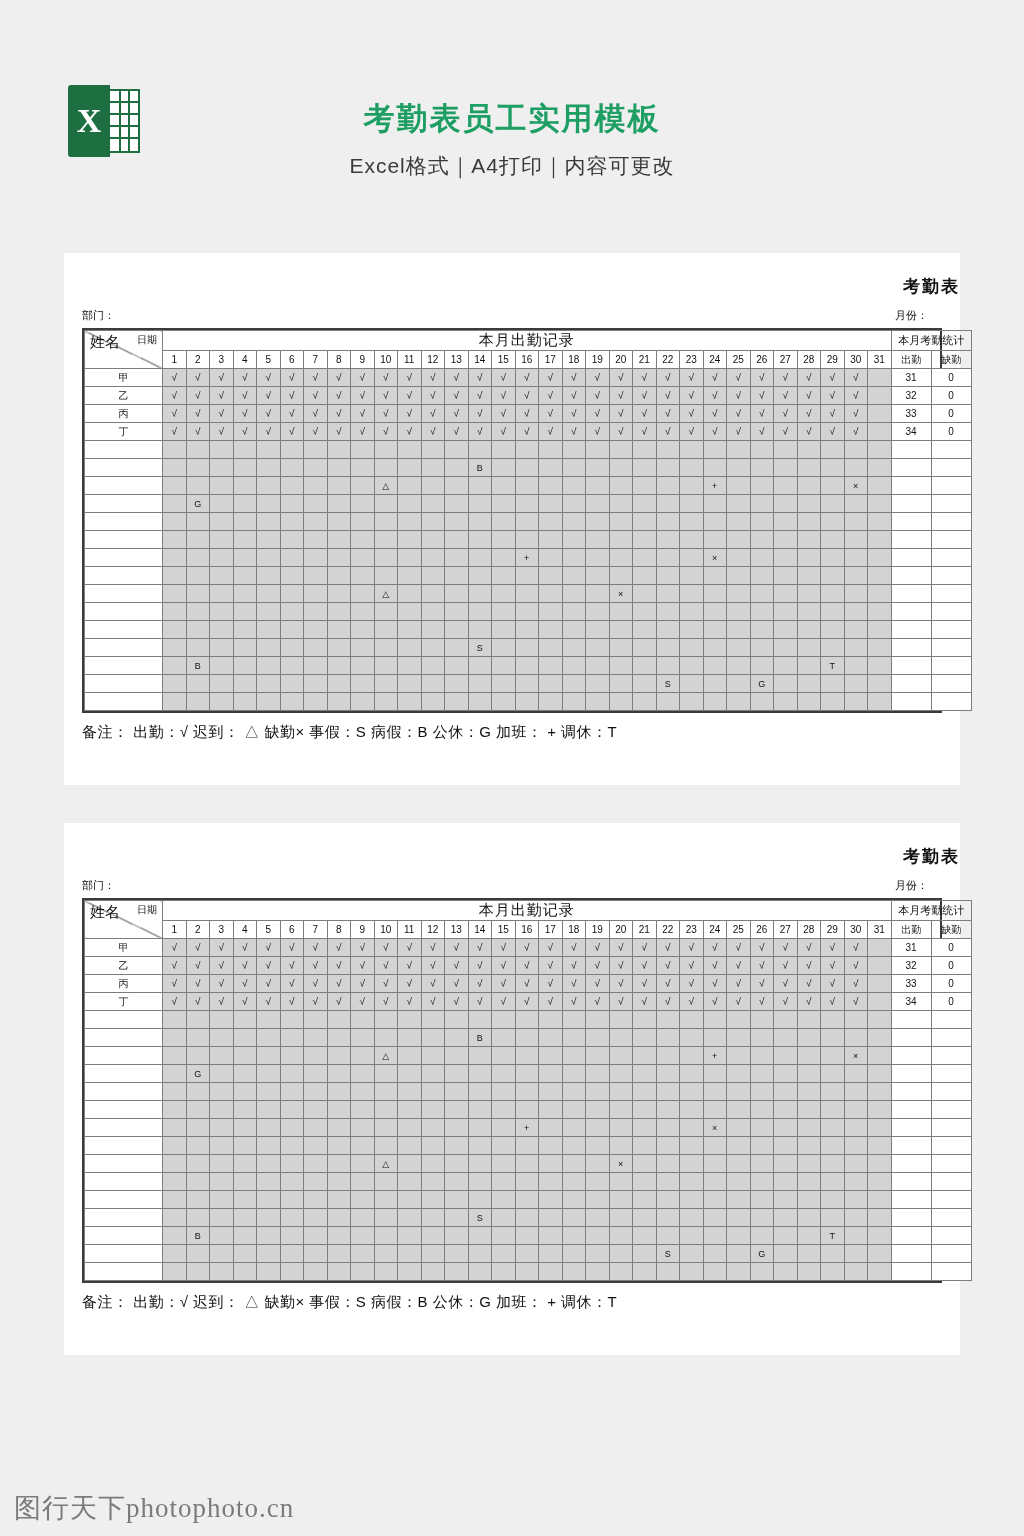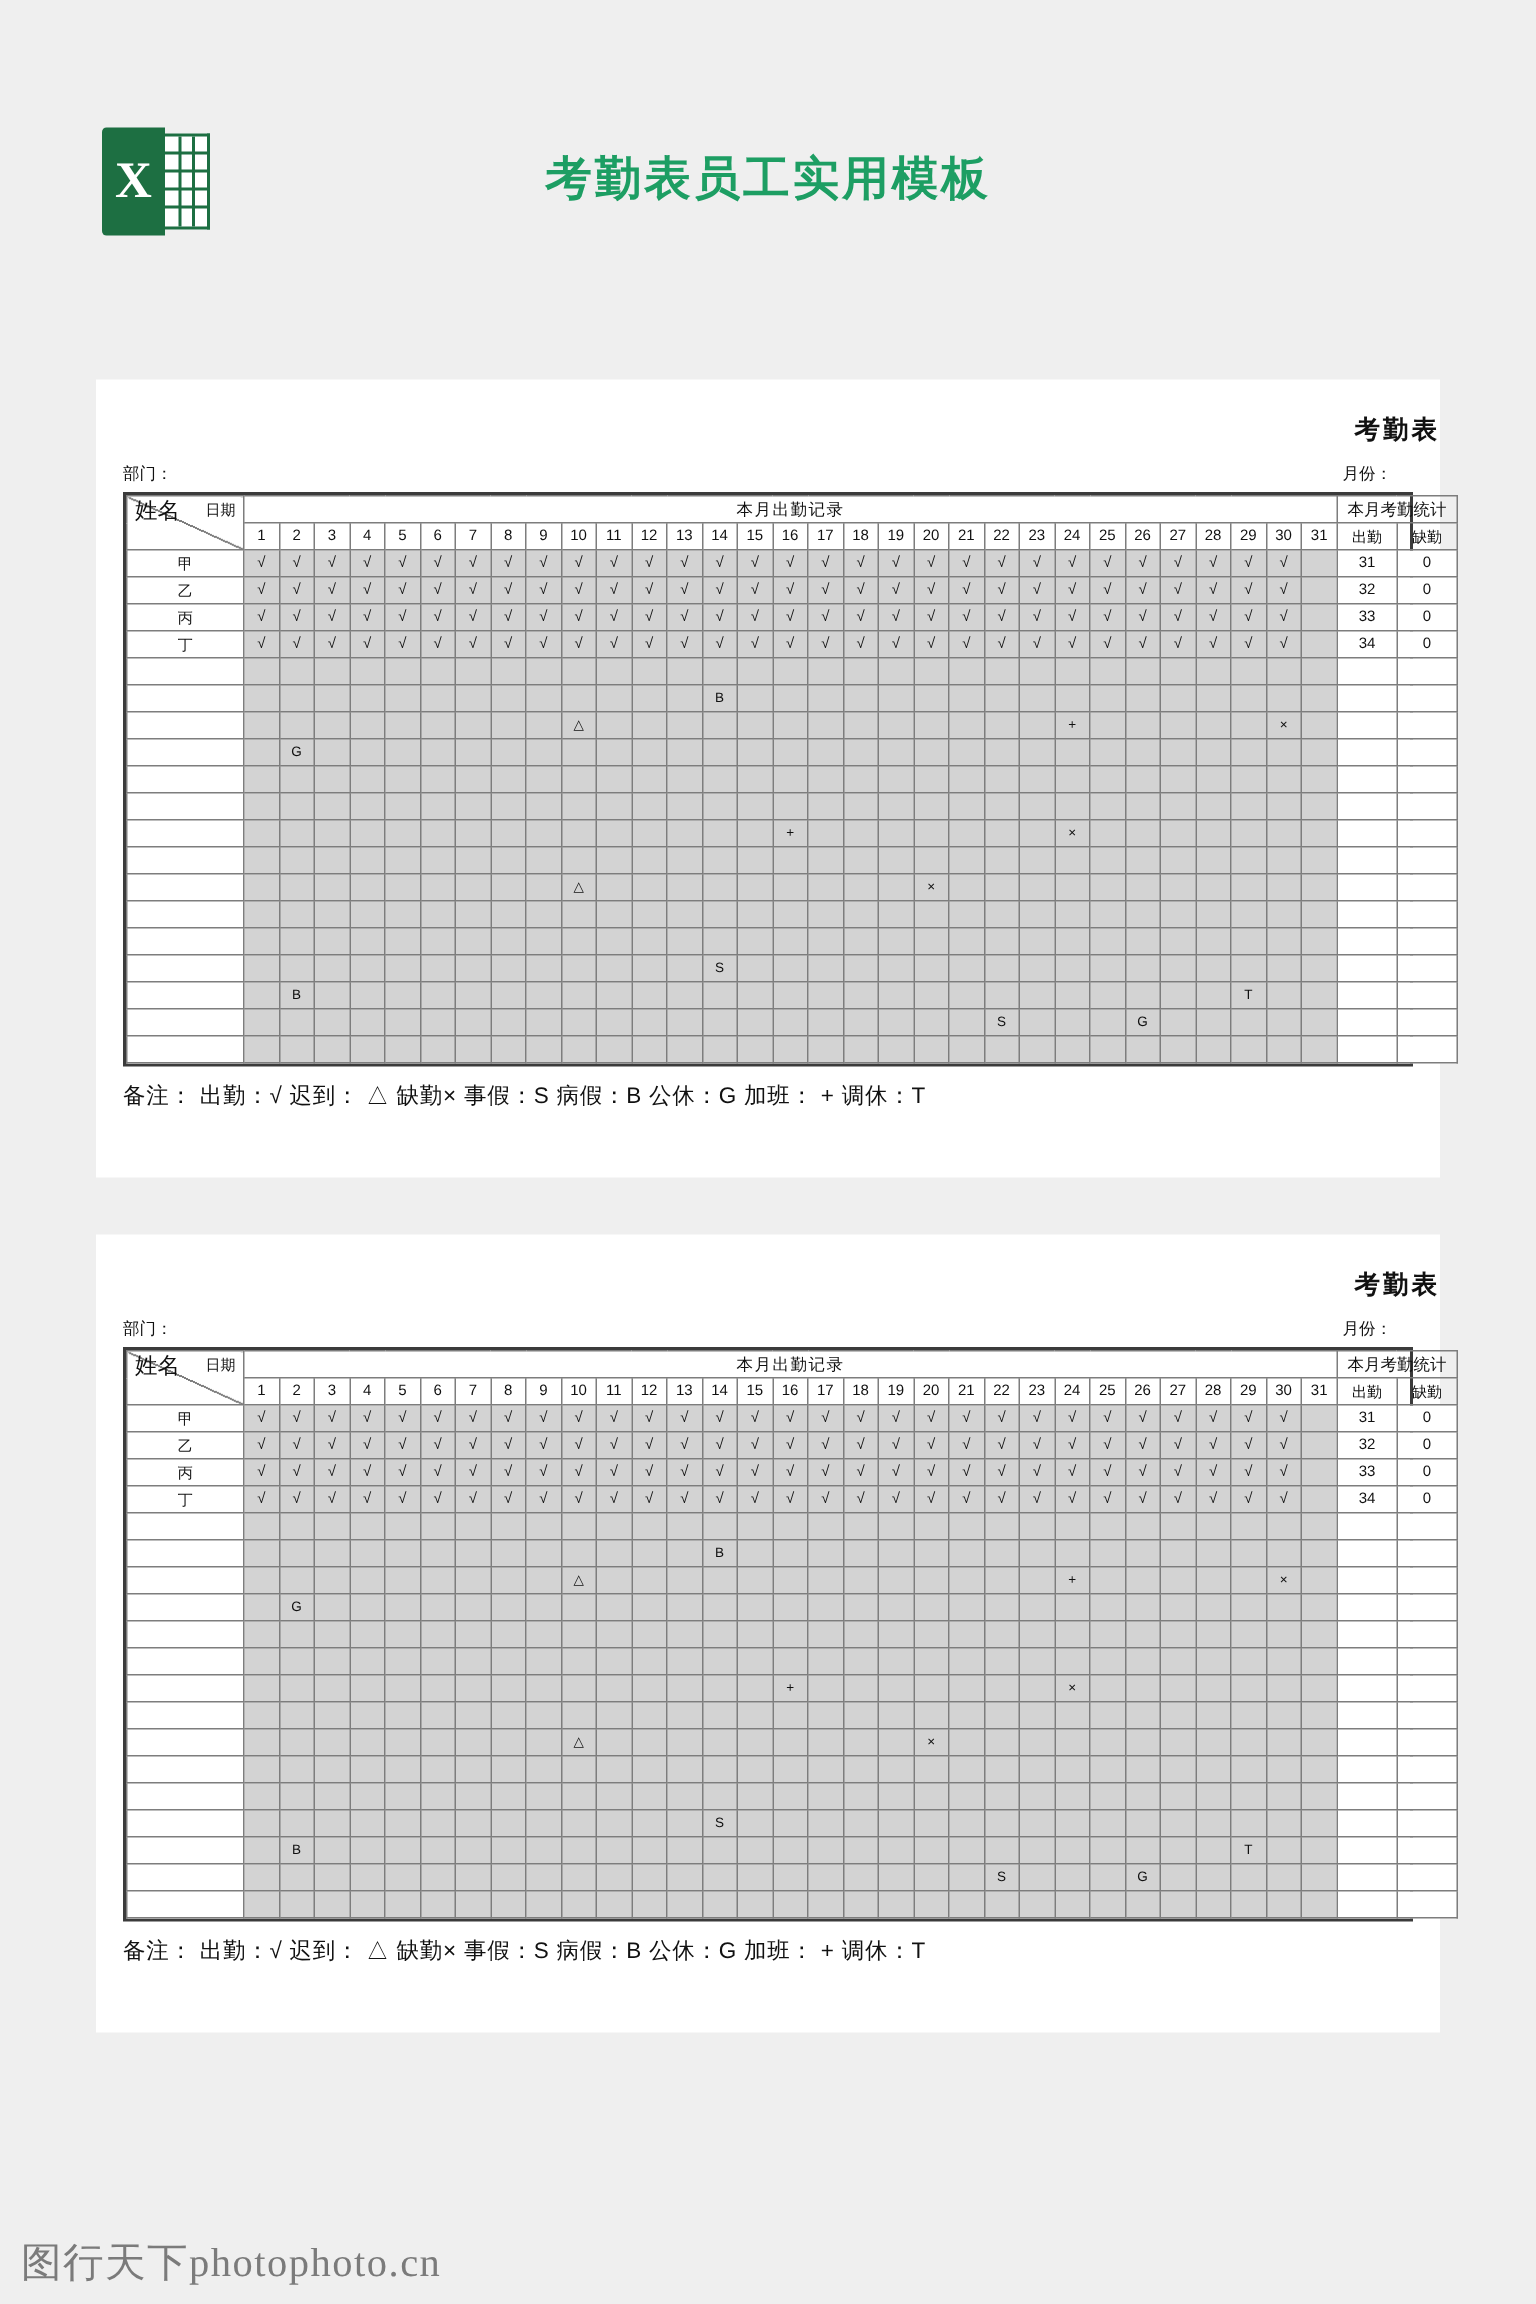--- a/index.html
+++ b/index.html
@@ -103,21 +103,21 @@
     text-align:center;
     vertical-align:middle;
     padding:0;
     height:18px;
     font-weight:normal;
   }
   .col-name { width:78px; }
   .col-day  { width:23.5px; }
   .col-stat { width:40px; }
 
-  .hdr-record { font-size:11px; font-weight:normal; letter-spacing:1px;font-family:Liberation Serif, serif; }
+  .hdr-record { font-size:15px; font-weight:normal; letter-spacing:1px;font-family:Liberation Serif, serif; }
   .hdr-stat { font-size:11px; }
 
   .corner {
     position:relative;
     height:38px;
     padding:0;
     background:
       linear-gradient(to top right, transparent calc(50% - 0.6px), #7d7d7d calc(50% - 0.6px), #7d7d7d calc(50% + 0.6px), transparent calc(50% + 0.6px));
   }
   .corner .c-date {
@@ -171,20 +171,21 @@
     <div class="right">
       <div class="gridline-h" style="top:10px"></div>
       <div class="gridline-h" style="top:22px"></div>
       <div class="gridline-h" style="top:34px"></div>
       <div class="gridline-h" style="top:46px"></div>
       <div class="gridline-v" style="left:9px"></div>
       <div class="gridline-v" style="left:18px"></div>
     </div>
   </div>
   <div class="title-main">考勤表员工实用模板</div>
+  <div class="title-sub">Excel格式｜A4打印｜内容可更改</div>
 </div>
 
 <div class="sheet" id="sheet1">
   <div class="sheet-title">考勤表</div>
   <div class="meta-row">
     <span class="meta-left">部门：</span>
     <span class="meta-right">月份：</span>
   </div>
   <div class="table-wrap">
     <table class="att">

